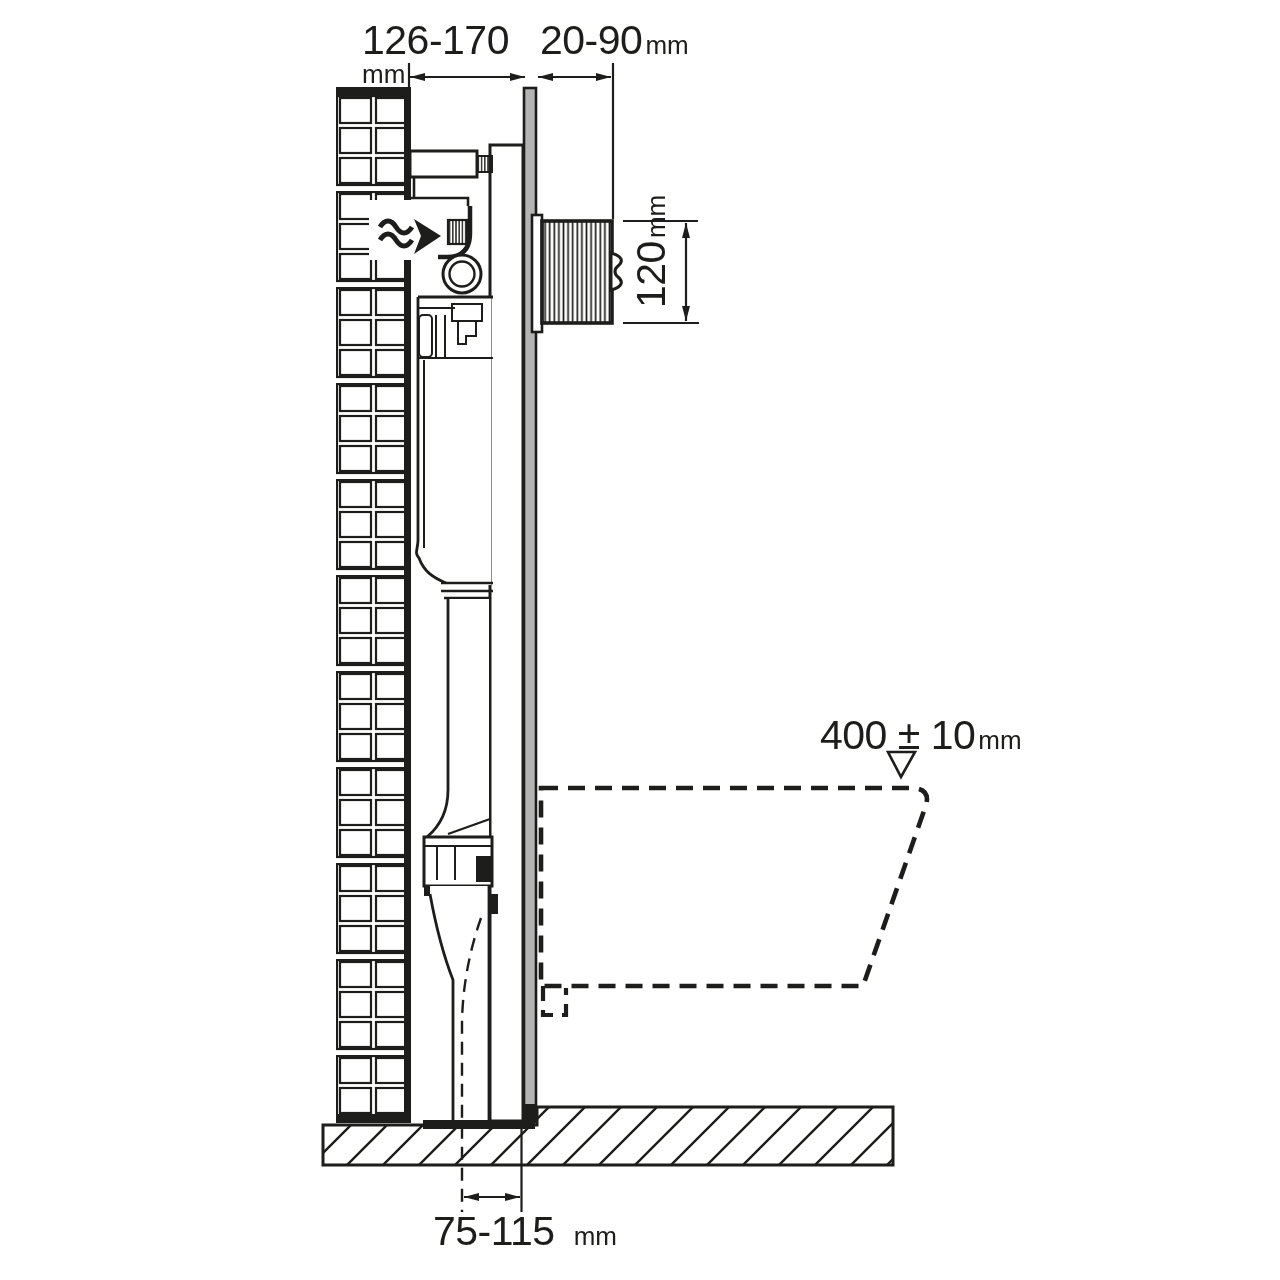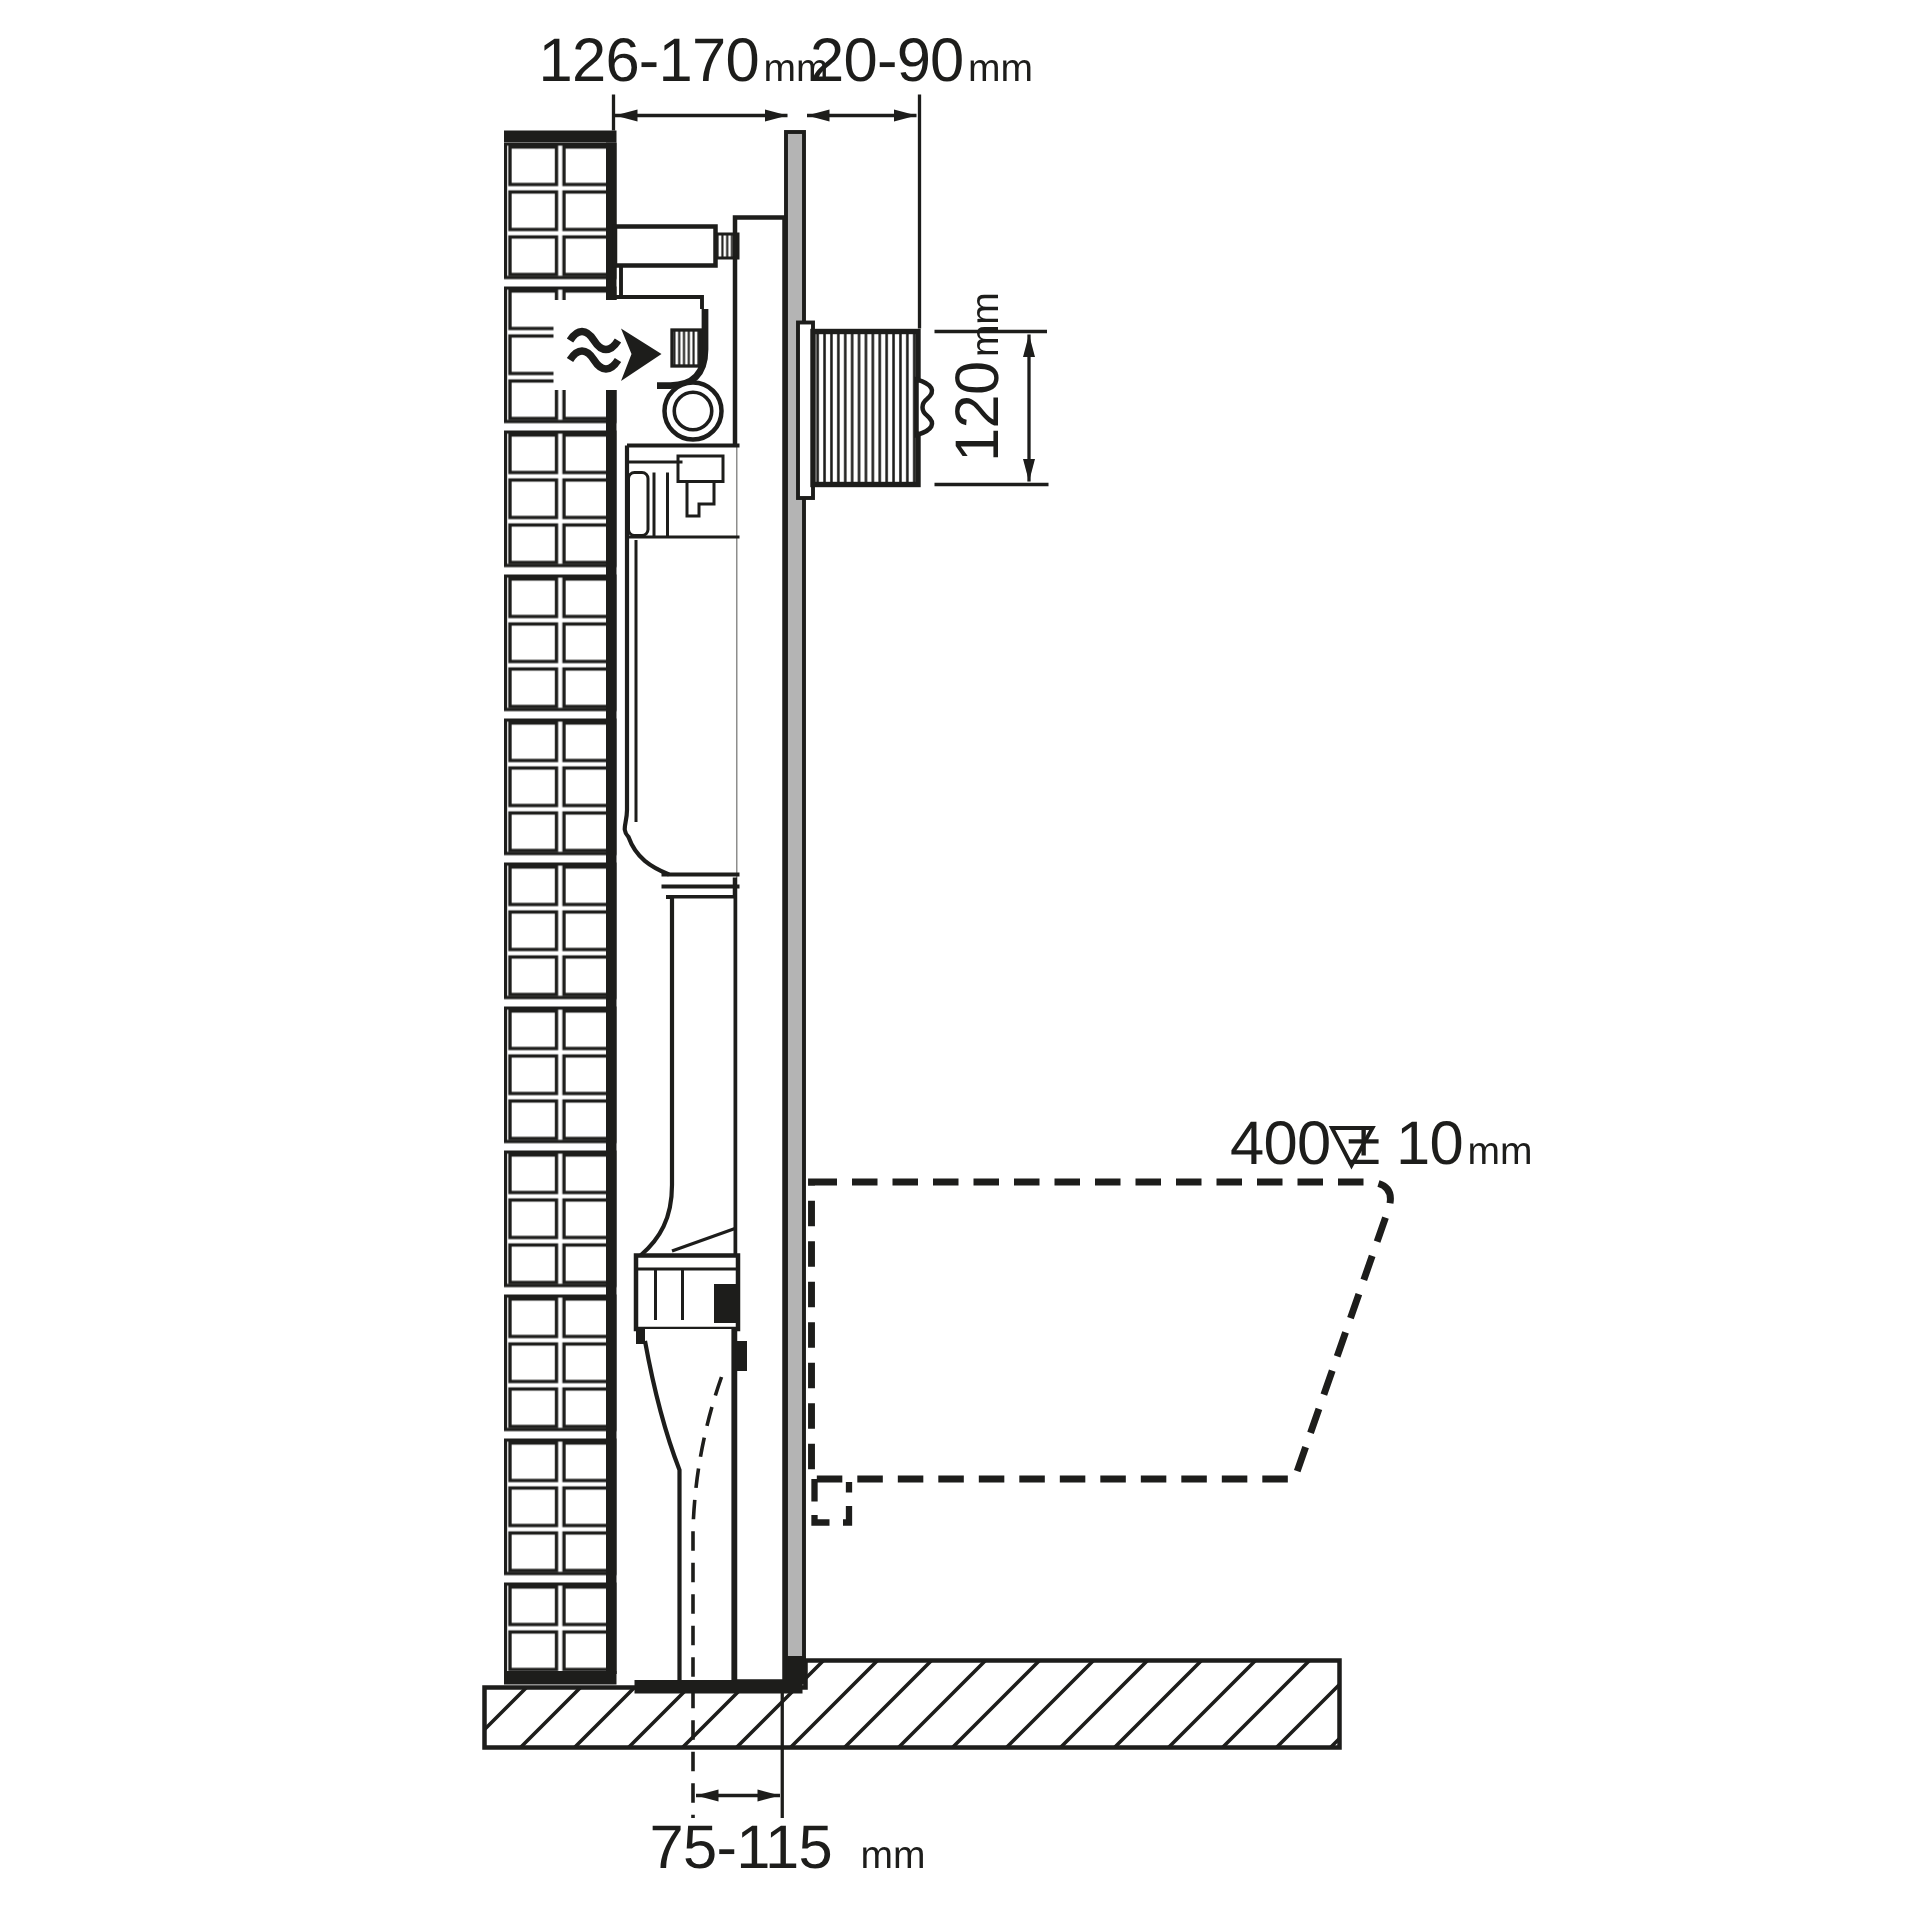--- a/index.html
+++ b/index.html
@@ -135,36 +135,36 @@
     <line x1="538" y1="77" x2="611" y2="77" marker-start="url(#arr)" marker-end="url(#arr)"></line>
     <line x1="613" y1="63" x2="613" y2="219"></line>
     <line x1="623" y1="221" x2="698" y2="221"></line>
     <line x1="623" y1="323" x2="699" y2="323"></line>
     <line x1="686" y1="223" x2="686" y2="321" marker-start="url(#arr)" marker-end="url(#arr)"></line>
     <line x1="521.5" y1="1128" x2="521.5" y2="1212"></line>
     <line x1="464" y1="1197" x2="520" y2="1197" marker-start="url(#arr)" marker-end="url(#arr)"></line>
   </g>
 </svg>
 
-<div class="dim-label" style="left:359px;top:20px;">
+<div class="dim-label" style="left:359px;top:20px;flex-direction:column;">
   <span>126-170</span>
       <span class="unit">mm</span>
 </div>
 
 <div class="dim-label" style="left:540px;top:20px;">
   <span>20-90</span>
       <span class="unit">mm</span>
 </div>
 
 <div class="dim-label rot" style="left:631px;top:308px;">
   <span>120</span>
       <span class="unit">mm</span>
 </div>
 
-<div class="dim-label" style="left:820px;top:742px;">
+<div class="dim-label" style="left:820px;top:715px;">
   <span>400 ± 10</span>
       <span class="unit">mm</span>
 </div>
 
 <div class="dim-label" style="left:433px;top:1211px;gap:16px;">
   <span>75-115</span>
       <span class="unit">mm</span>
 </div>
 
 </div>

